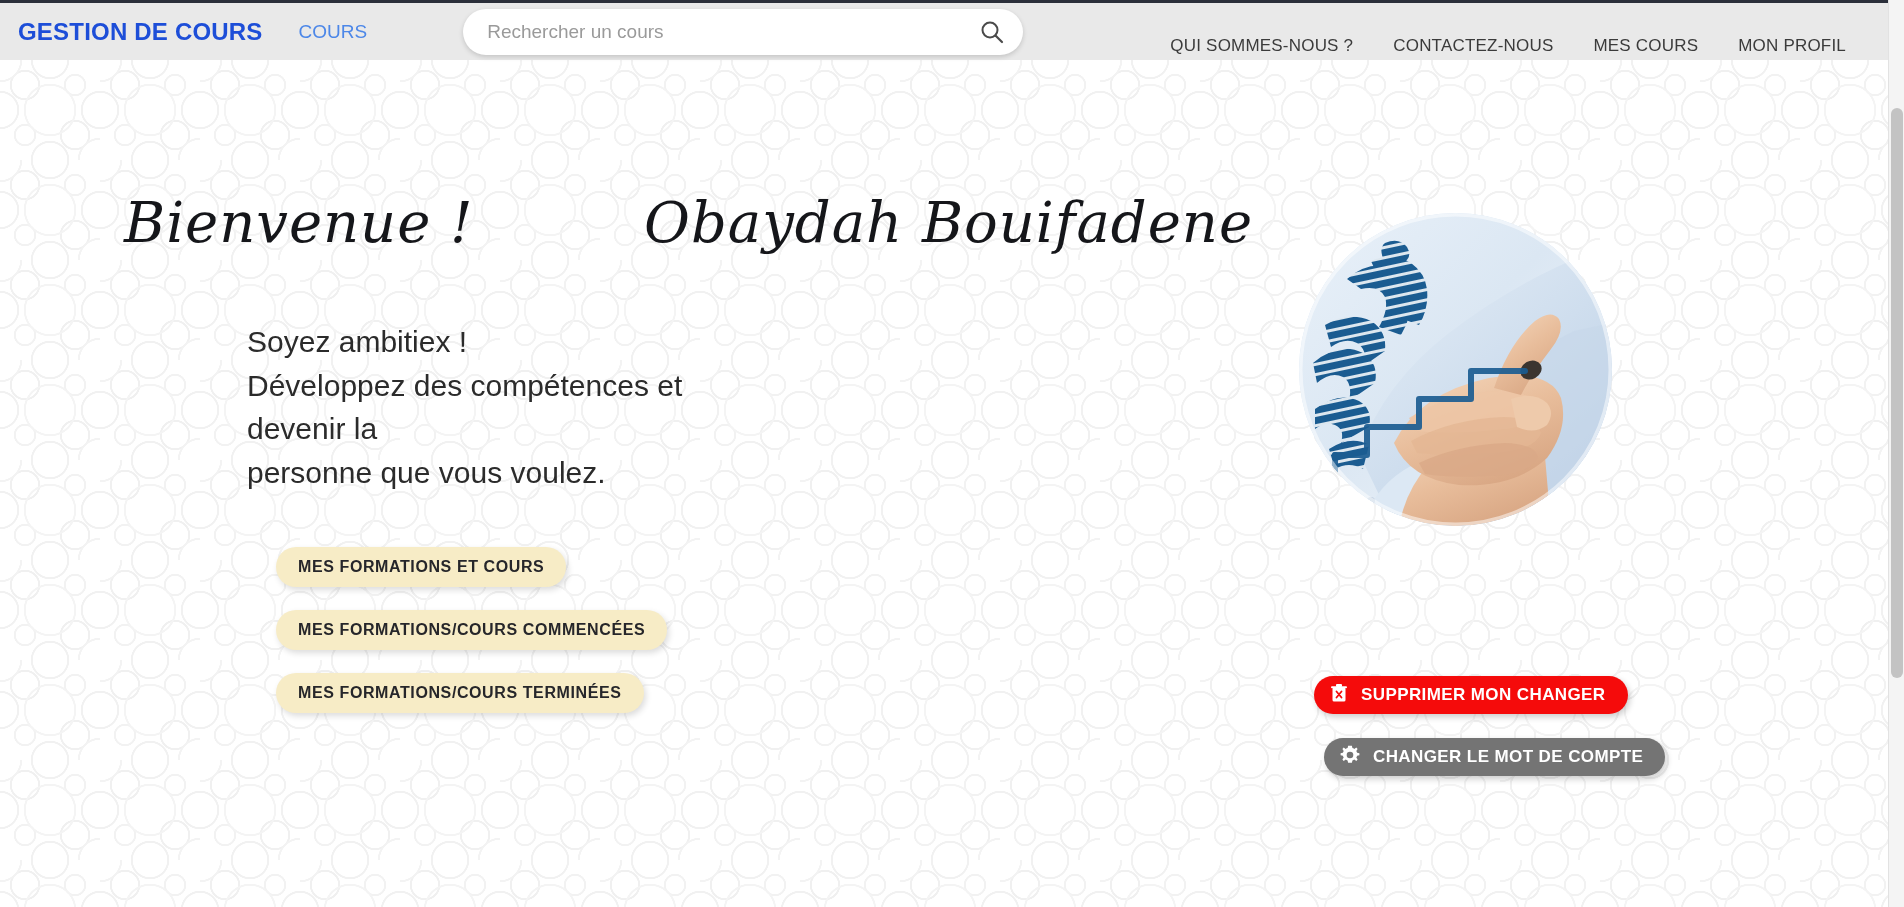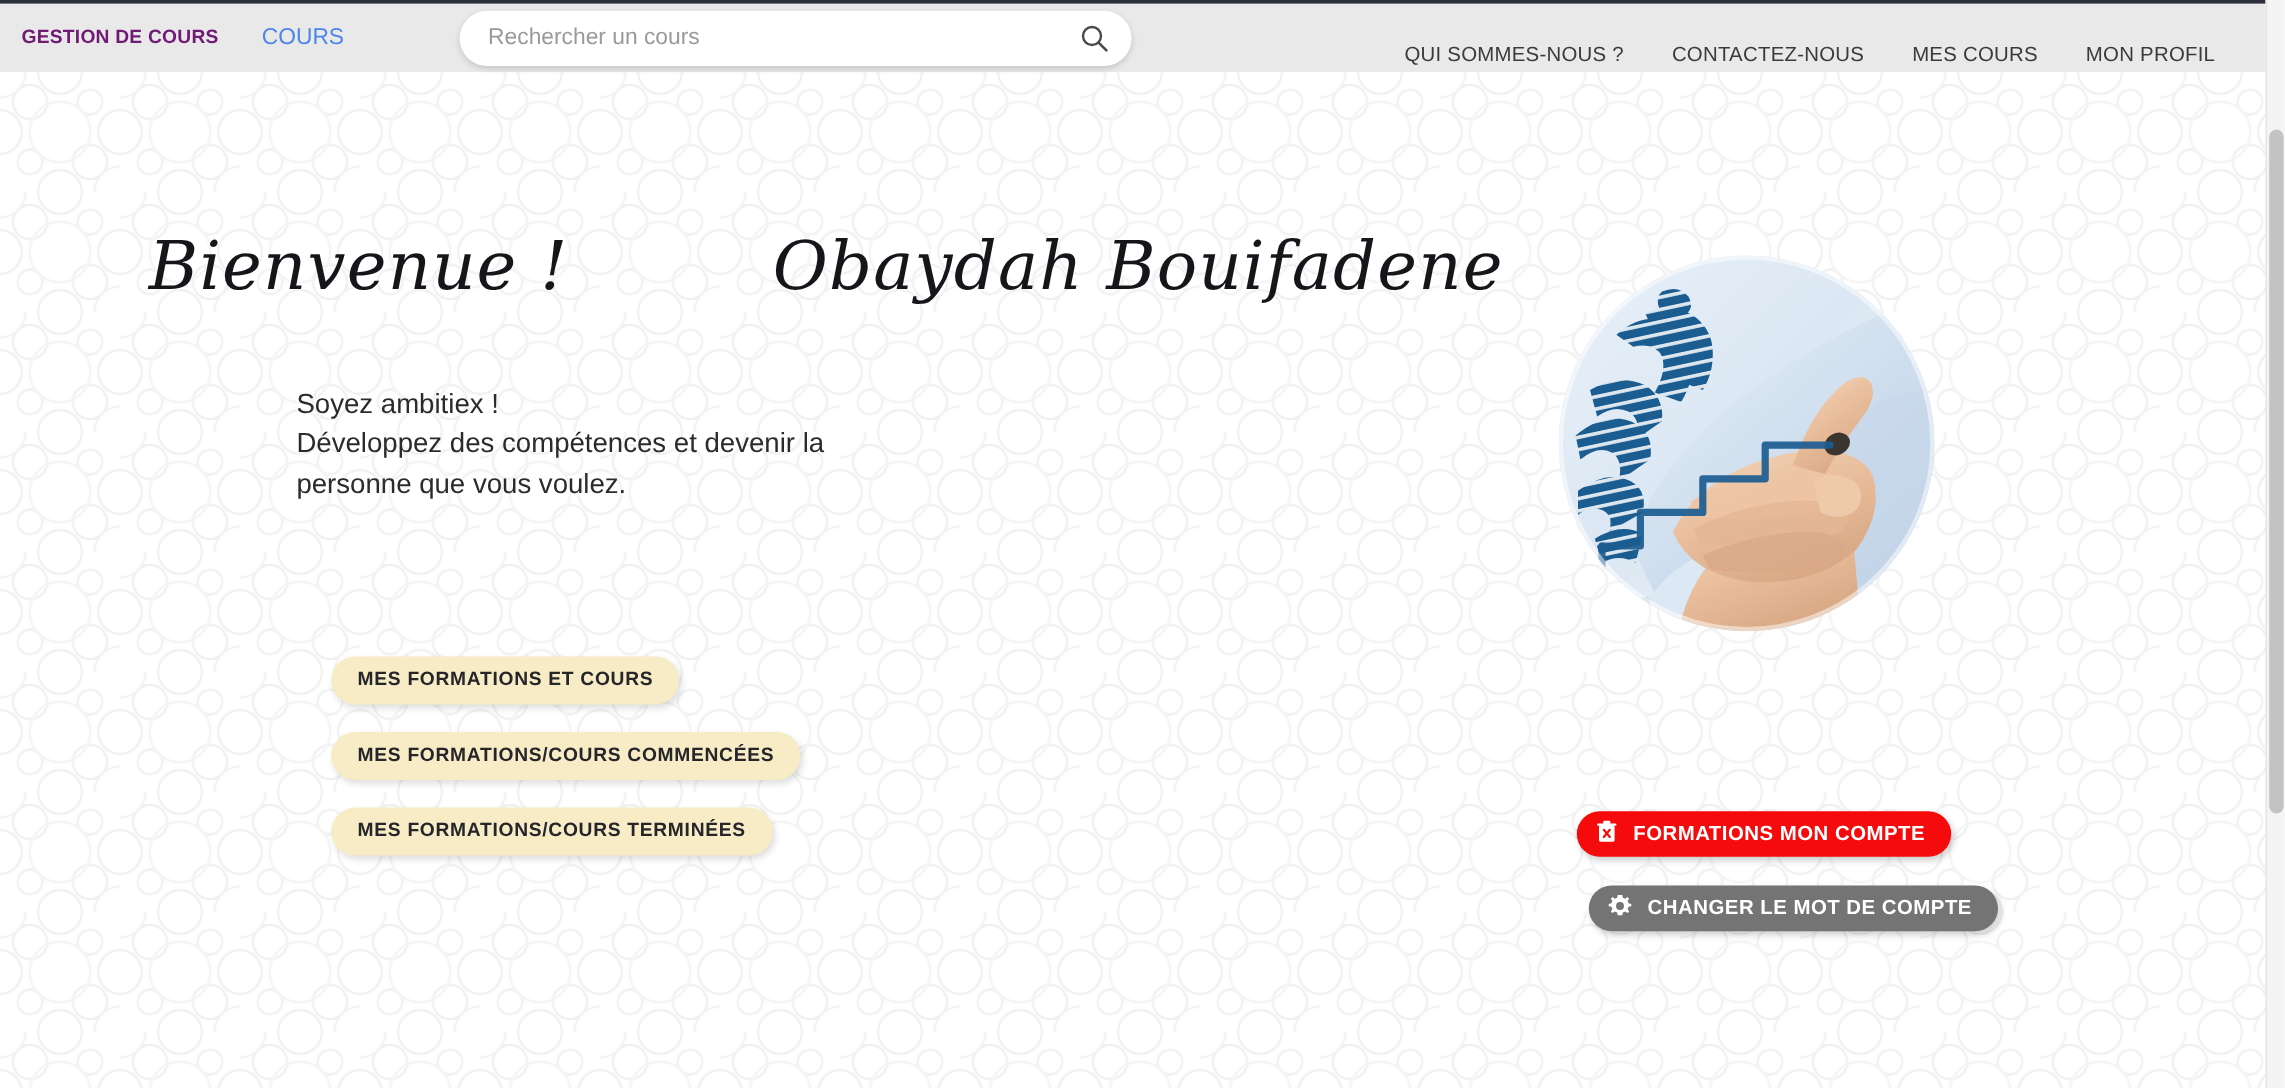--- a/index.html
+++ b/index.html
@@ -56,23 +56,23 @@
     height: 60px;
     background: #e9e9e9;
     border-top: 3px solid #2b2f3a;
     display: flex;
     align-items: center;
     z-index: 10;
   }
 
   .brand {
     margin-left: 18px;
-    font-size: 16px;
+    font-size: 24px;
     font-weight: bold;
-    color: #701a75;
+    color: #1d4ed8;
     letter-spacing: 0.2px;
     white-space: nowrap;
     text-decoration: none;
   }
 
   .nav-cours {
     margin-left: 36px;
     font-size: 19px;
     font-weight: normal;
     color: #4c87e8;
@@ -182,21 +182,21 @@
     position: absolute;
     left: 520px; top: 0;
     font-size: 56px;
     letter-spacing: 1px;
   }
 
   .tagline {
     position: absolute;
     left: 233px;
     top: 260px;
-    font-size: 23px;
+    font-size: 30px;
     line-height: 1.45;
     color: #2b2b2b;
     font-weight: 300;
     max-width: 520px;
   }
 
   .pill-stack {
     position: absolute;
     left: 262px;
     top: 487px;
@@ -399,21 +399,21 @@
 
     <button class="acct-btn danger">
       <span>
         <svg width="18" height="20" viewBox="0 0 18 20" aria-hidden="true">
           <rect x="2.5" y="4.5" width="13" height="14" rx="1.6" fill="#ffffff"></rect>
           <rect x="6" y="1" width="6" height="3" rx="1" fill="#ffffff"></rect>
           <rect x="1" y="3.2" width="16" height="2" rx="1" fill="#ffffff"></rect>
           <path d="M 6.5 8.5 L 11.5 14.5 M 11.5 8.5 L 6.5 14.5" stroke="#f50b0b" stroke-width="1.8" stroke-linecap="round"></path>
         </svg>
       </span>
-      <span>FORMATIONS MON COMPTE</span>
+      <span>SUPPRIMER MON CHANGER</span>
     </button>
 
     <button class="acct-btn muted">
       <span>
         <svg width="20" height="20" viewBox="0 0 20 20" aria-hidden="true">
           <path fill="#ffffff" d="M10 0.8 l1.9 0 0.5 2.3 a6.9 6.9 0 0 1 1.9 0.8 l2-1.3 1.3 1.3 -1.3 2 a6.9 6.9 0 0 1 0.8 1.9 l2.3 0.5 0 1.9 -2.3 0.5 a6.9 6.9 0 0 1 -0.8 1.9 l1.3 2 -1.3 1.3 -2 -1.3 a6.9 6.9 0 0 1 -1.9 0.8 l-0.5 2.3 -1.9 0 -1.9 0 -0.5 -2.3 a6.9 6.9 0 0 1 -1.9 -0.8 l-2 1.3 -1.3 -1.3 1.3 -2 a6.9 6.9 0 0 1 -0.8 -1.9 l-2.3 -0.5 0 -1.9 2.3 -0.5 a6.9 6.9 0 0 1 0.8 -1.9 l-1.3 -2 1.3 -1.3 2 1.3 a6.9 6.9 0 0 1 1.9 -0.8 l0.5 -2.3 Z"></path>
           <circle cx="10" cy="10" r="3.3" fill="#747474"></circle>
         </svg>
       </span>
       <span>CHANGER LE MOT DE COMPTE</span>

